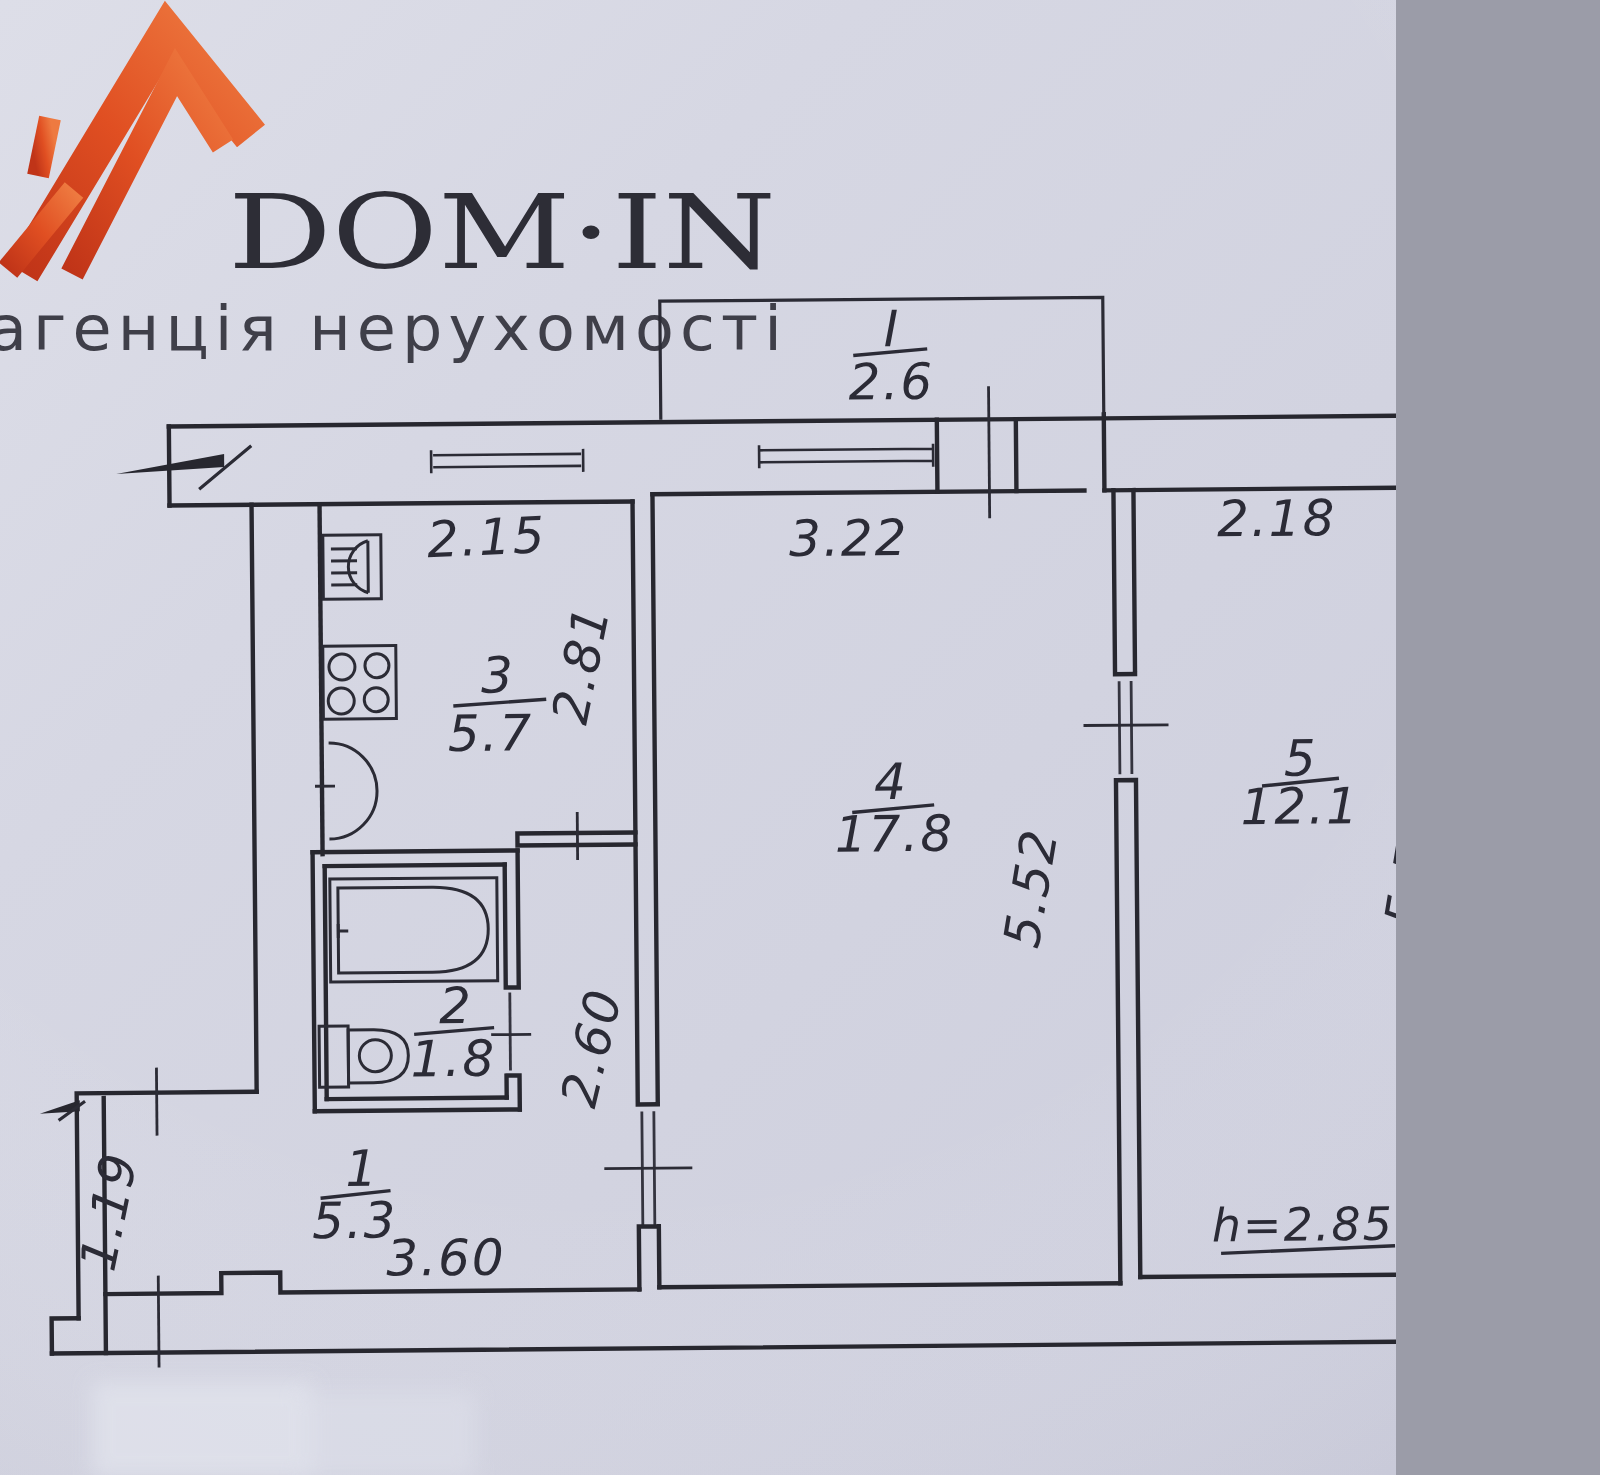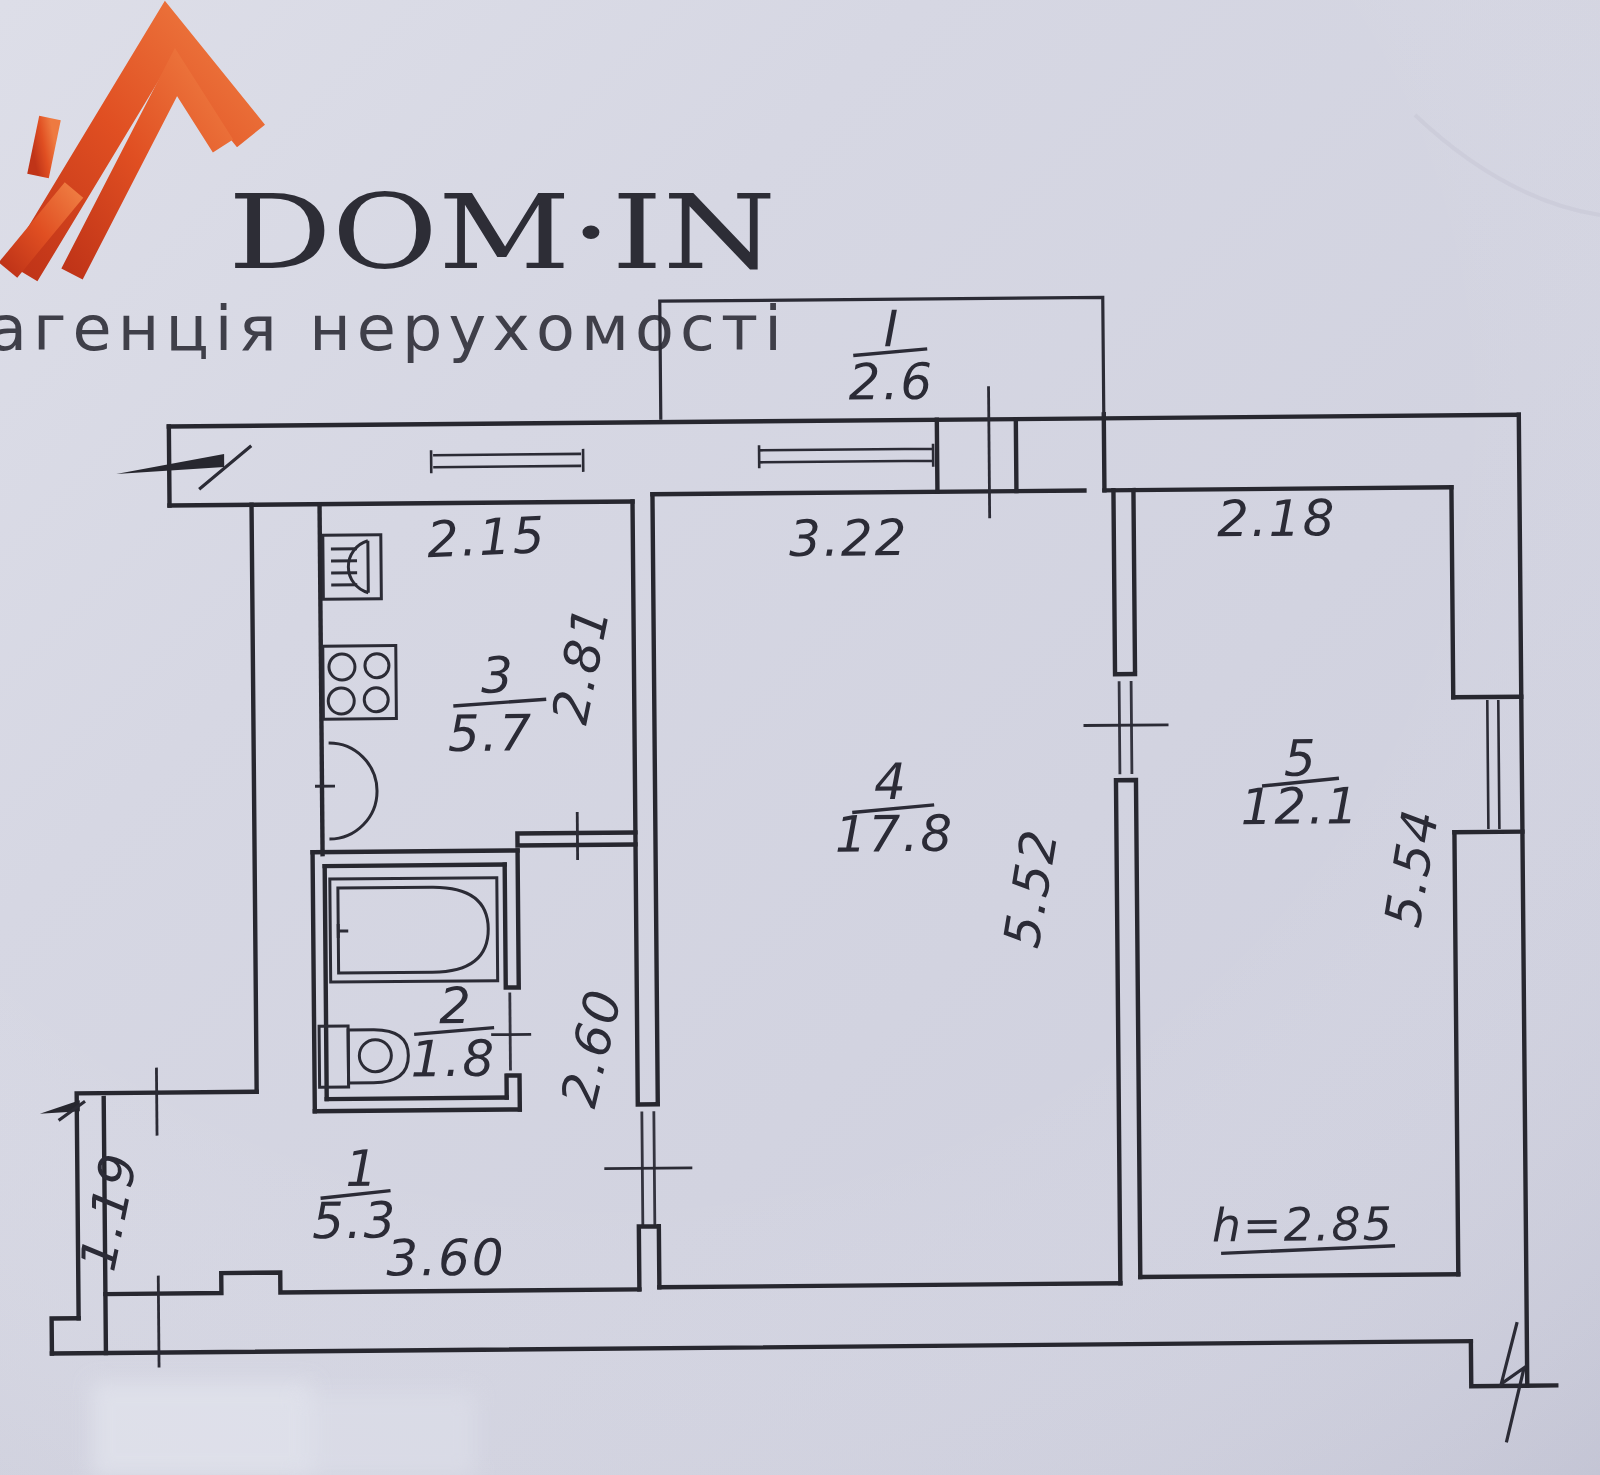--- a/index.html
+++ b/index.html
@@ -1,17 +1,17 @@
 <!DOCTYPE html>
 <html><head>
 <meta charset="utf-8">
 <style>
   html,body{margin:0;padding:0;background:#9b9ca8;}
   .stage{
-    position:relative;width:1600px;height:1475px;overflow:hidden;
+    position:relative;width:1396px;height:1475px;overflow:hidden;
     background:linear-gradient(135deg,#dddee8 0%,#d6d7e3 30%,#d2d3e0 62%,#cdcedd 100%);
     font-family:"DejaVu Sans",sans-serif;
   }
   svg{position:absolute;left:0;top:0;}
   .wall{stroke:#27272f;stroke-width:4.4;fill:none;stroke-linecap:square;}
   .thin{stroke:#2b2b35;stroke-width:3.2;fill:none;stroke-linecap:square;}
   .glass{stroke:#2b2b35;stroke-width:2.6;fill:none;}
   .tick{stroke:#2b2b35;stroke-width:2.8;fill:none;}
   .doorline{stroke:#34343f;stroke-width:2.8;fill:none;}
   .fix{stroke:#2b2b35;stroke-width:3;fill:none;}

